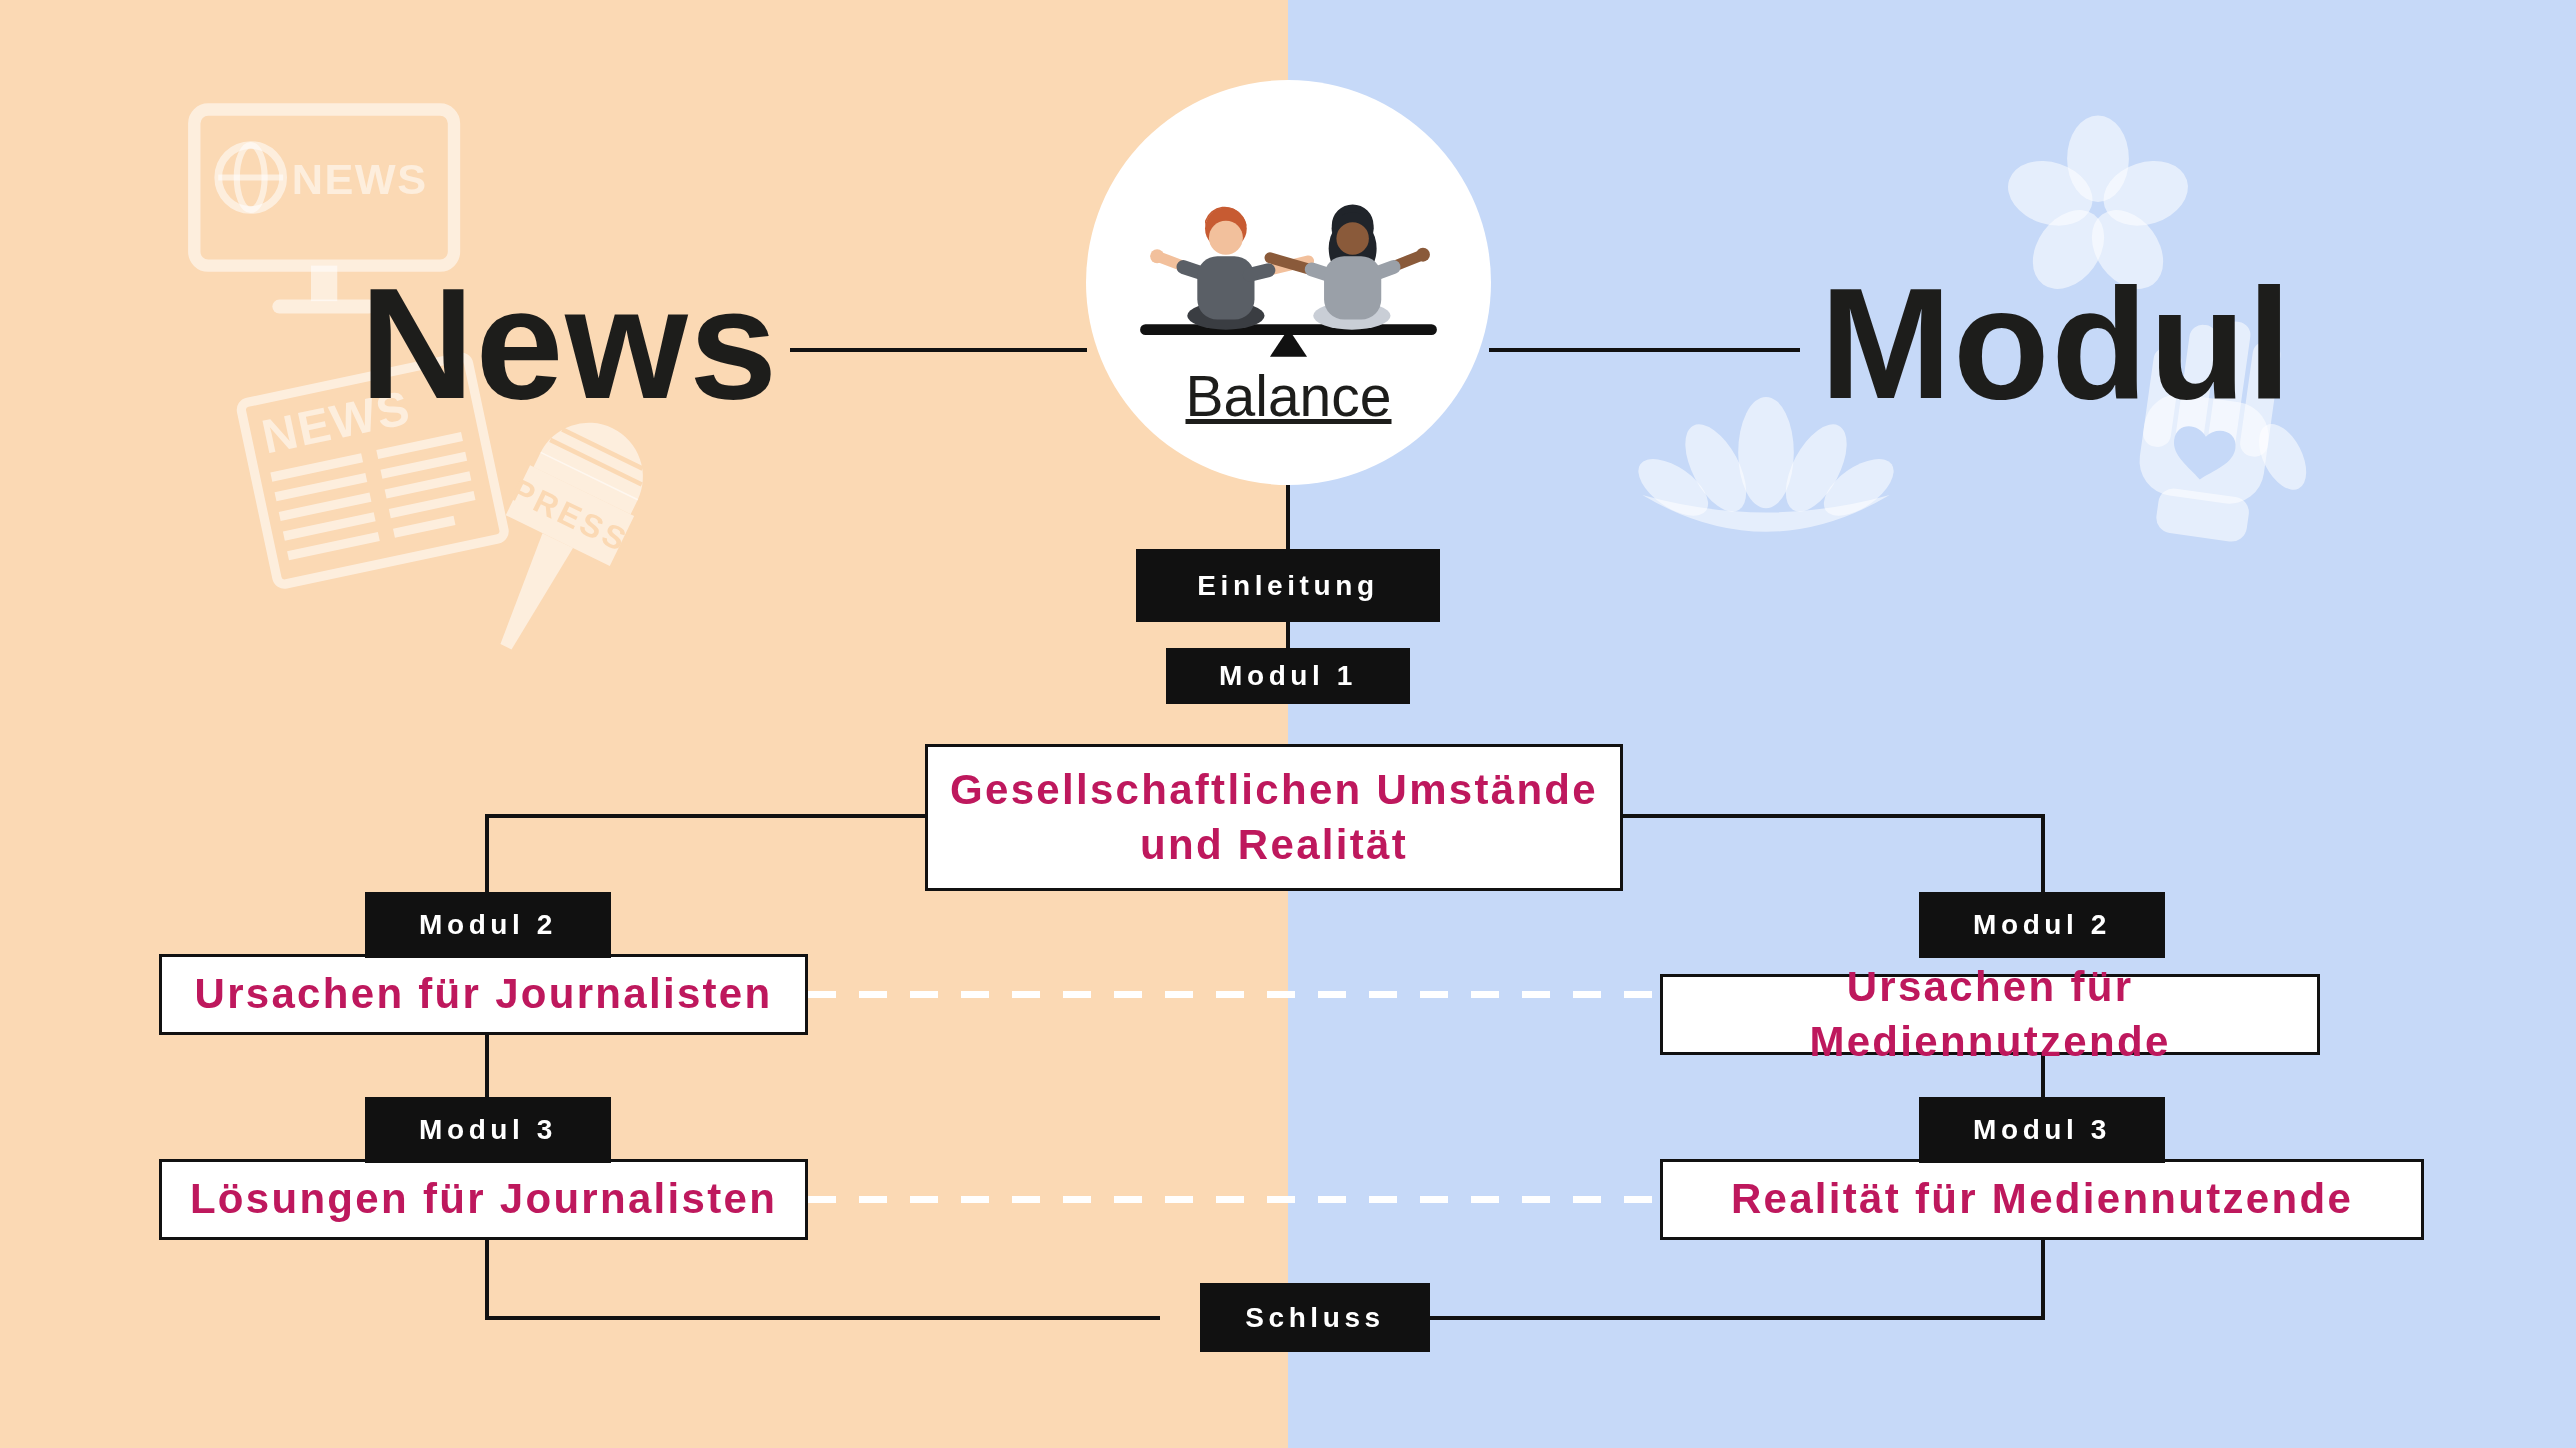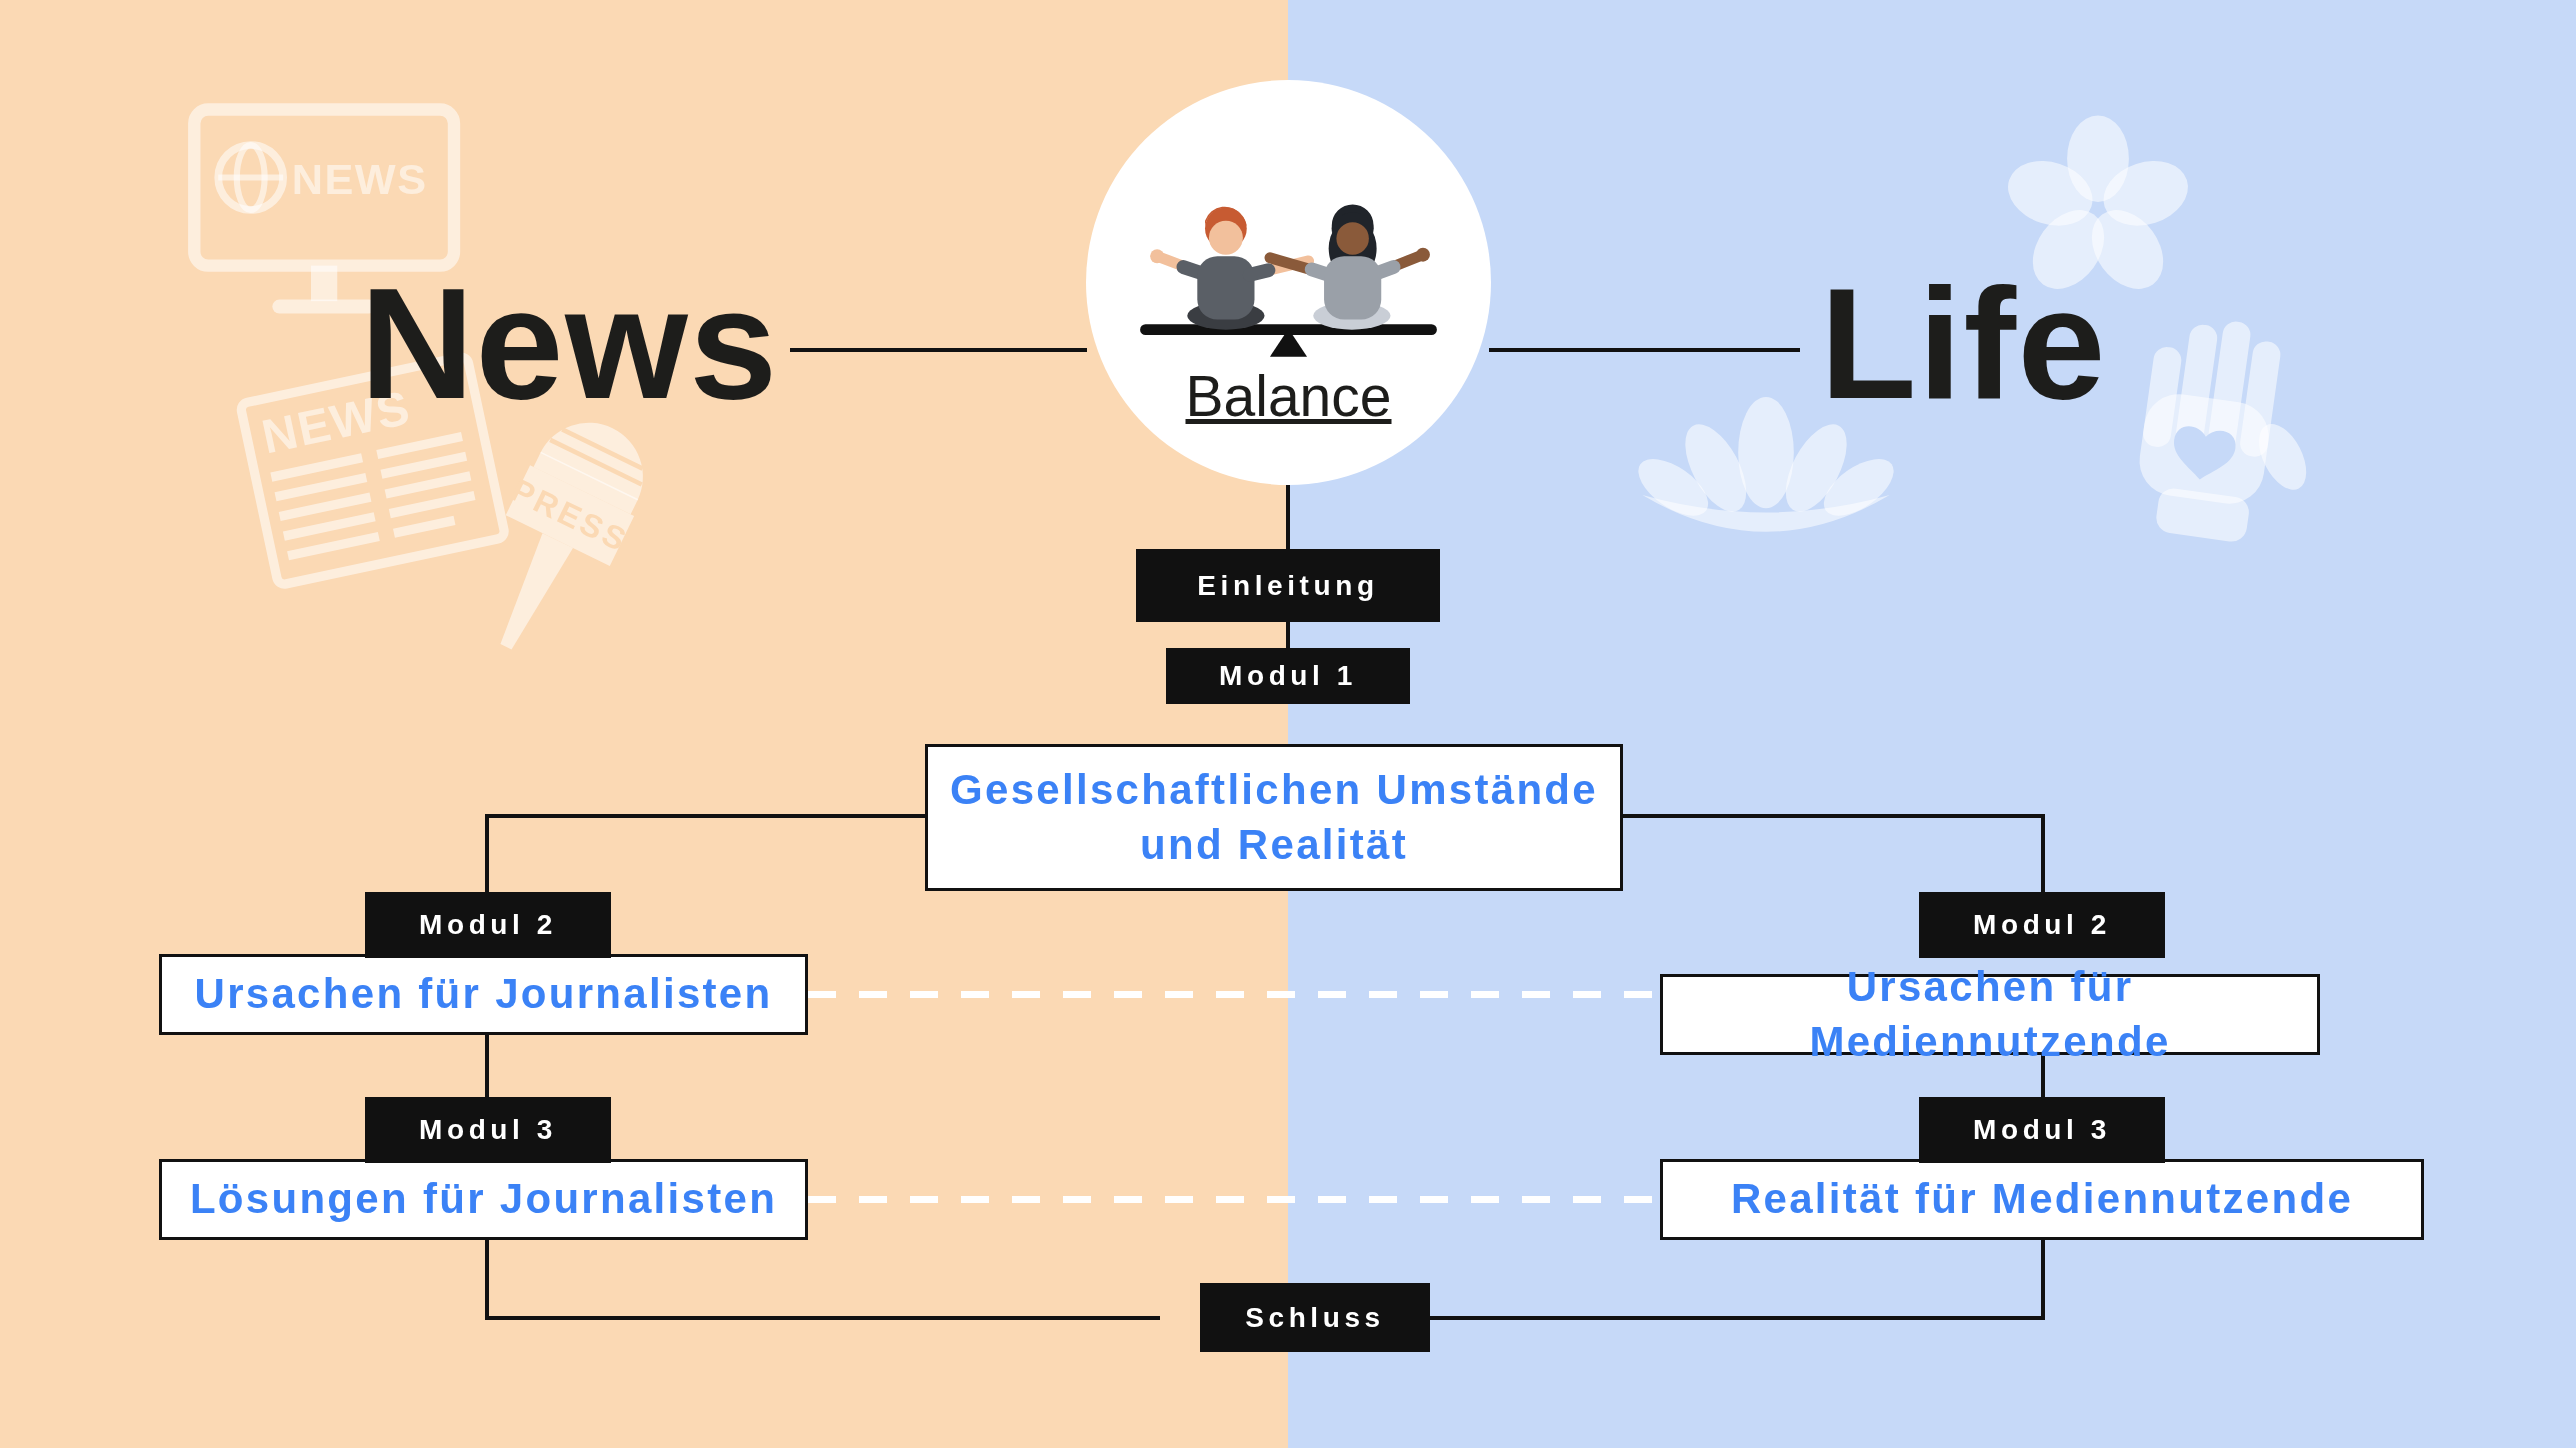--- a/index.html
+++ b/index.html
@@ -15,21 +15,21 @@
   .dash{
     position:absolute;height:7px;z-index:2;
     background:repeating-linear-gradient(90deg,#fff 0 28px,transparent 28px 51px);
   }
   .blackbox{
     position:absolute;background:#111;color:#fff;
     display:flex;align-items:center;justify-content:center;
     font-weight:bold;font-size:28px;letter-spacing:4.6px;z-index:4;white-space:nowrap;
   }
   .whitebox{
-    position:absolute;background:#fff;border:3.1px solid #111;color:#3b82f6;
+    position:absolute;background:#fff;border:3.1px solid #111;color:#be185d;
     display:flex;align-items:center;justify-content:center;text-align:center;
     font-weight:bold;font-size:42px;letter-spacing:2.3px;line-height:1.3;z-index:3;
     padding:0 9.3px;box-sizing:border-box;
   }
   .title{position:absolute;font-size:158px;font-weight:bold;letter-spacing:1.5px;z-index:2;line-height:1;}
   .circle{
     position:absolute;left:1086px;top:80px;width:405px;height:405px;
     background:#fff;border-radius:50%;z-index:5;
   }
   .balance-label{
@@ -108,21 +108,21 @@
       <rect x="134" y="25" width="36" height="170" rx="17" fill="currentColor"></rect>
       <rect x="176" y="45" width="36" height="150" rx="17" fill="currentColor"></rect>
       <ellipse cx="233" cy="190" rx="46" ry="25" fill="currentColor" transform="rotate(55 233 190)"></ellipse>
       <rect x="50" y="128" width="162" height="132" rx="45" fill="currentColor"></rect>
       <rect x="82" y="250" width="118" height="58" rx="20" fill="currentColor"></rect>
       <path d="M131,178 c-12,-16 -40,-14 -40,10 c0,20 24,32 40,46 c16,-14 40,-26 40,-46 c0,-24 -28,-26 -40,-10 Z" fill="#C6D9F8"></path>
     </g>
   </svg>
 
   <div class="title" style="left:360px;top:264px">News</div>
-  <div class="title" style="left:1820px;top:264px">Life</div>
+  <div class="title" style="left:1820px;top:264px">Modul</div>
 
   <div class="line" style="left:790px;top:348px;width:297px;height:3.9px"></div>
   <div class="line" style="left:1489px;top:348px;width:311px;height:3.9px"></div>
   <div class="line" style="left:1286px;top:479px;width:3.9px;height:73px"></div>
   <div class="line" style="left:1286px;top:618px;width:3.9px;height:70px"></div>
 
   <div class="line" style="left:485px;top:814px;width:442px;height:3.9px"></div>
   <div class="line" style="left:1623px;top:814px;width:422px;height:3.9px"></div>
   <div class="line" style="left:485px;top:814px;width:3.9px;height:82px"></div>
   <div class="line" style="left:2041px;top:814px;width:3.9px;height:82px"></div>

